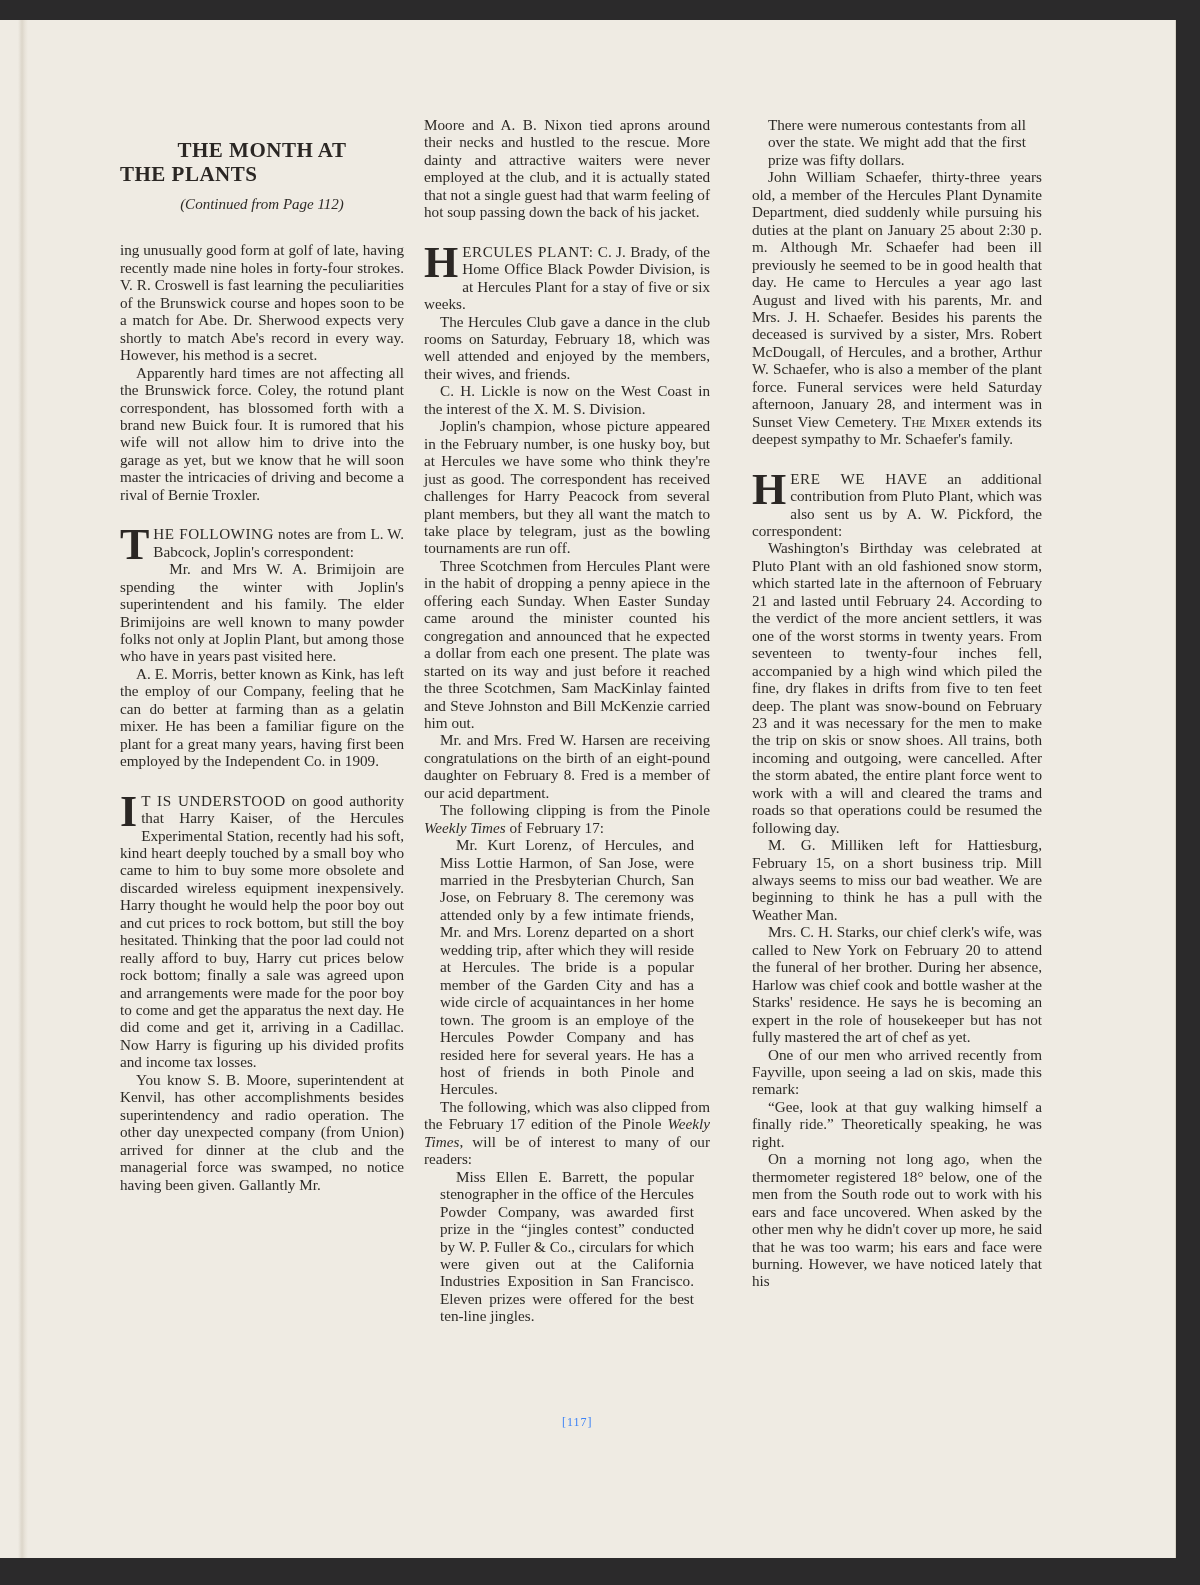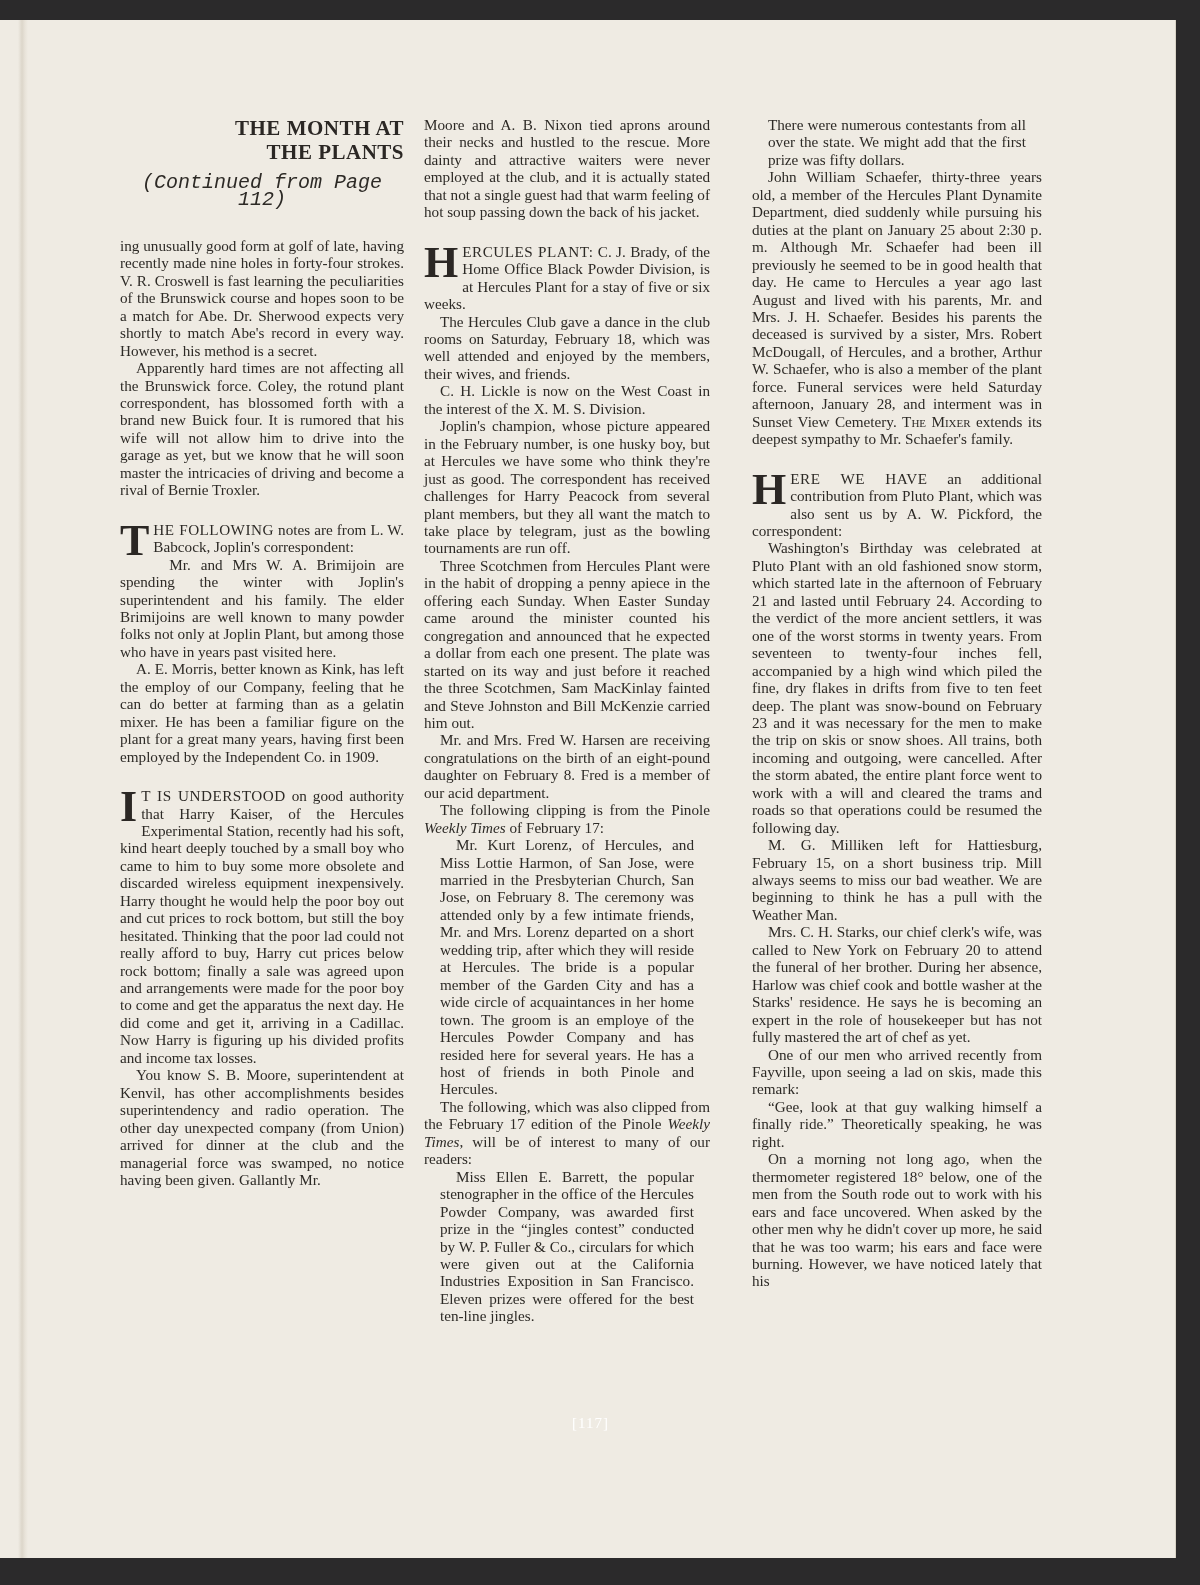--- a/index.html
+++ b/index.html
@@ -22,32 +22,32 @@
   }
   .col1 { left: 120px; width: 284px; }
   .col2 { left: 424px; width: 286px; }
   .col3 { left: 752px; width: 290px; }
   .col p { margin: 0; text-indent: 16px; }
   .col p.noind { text-indent: 0; }
   .col p.quote { margin-left: 16px; margin-right: 16px; }
   .title {
     font-size: 21px; line-height: 24px; letter-spacing: 0.5px; color: #2b2724; margin: 0;
   }
-  .title .l1 { display: block; text-align: right; }
-  .title .l2 { display: block; text-align: right; padding-right: 0; }
-  .subtitle { text-align: center; font-style: italic; font-size: 20px; margin: 10px 0 28px 0; font-family: Liberation Mono, monospace; }
+  .title .l1 { display: block; text-align: center; margin-top: 22px; }
+  .title .l2 { display: block; padding-right: 0; }
+  .subtitle { text-align: center; font-style: italic; font-size: 15px; margin: 10px 0 28px 0; }
   .section { margin-top: 22px; }
   .section p.lead { text-indent: 0; }
   .dropcap {
     float: left; font-size: 44px; line-height: 34px; margin: 3px 4px 0 0; color: #2b2724; font-weight: bold;
   }
   .smallcaps { font-variant: small-caps; }
   .lead-caps { letter-spacing: 0.5px; }
   .pagenum {
-    position: absolute; left: 562px; top: 1415px; font-size: 15px; color: #ffffff; letter-spacing: 1px; margin-left: 10px;
+    position: absolute; left: 562px; top: 1415px; font-size: 12px; color: #3b82f6; letter-spacing: 1px;
   }
 </style>
 </head>
 <body>
 
 <div class="page"></div>
 <div class="binding"></div>
 
 <div class="col col1">
   <h1 class="title">

